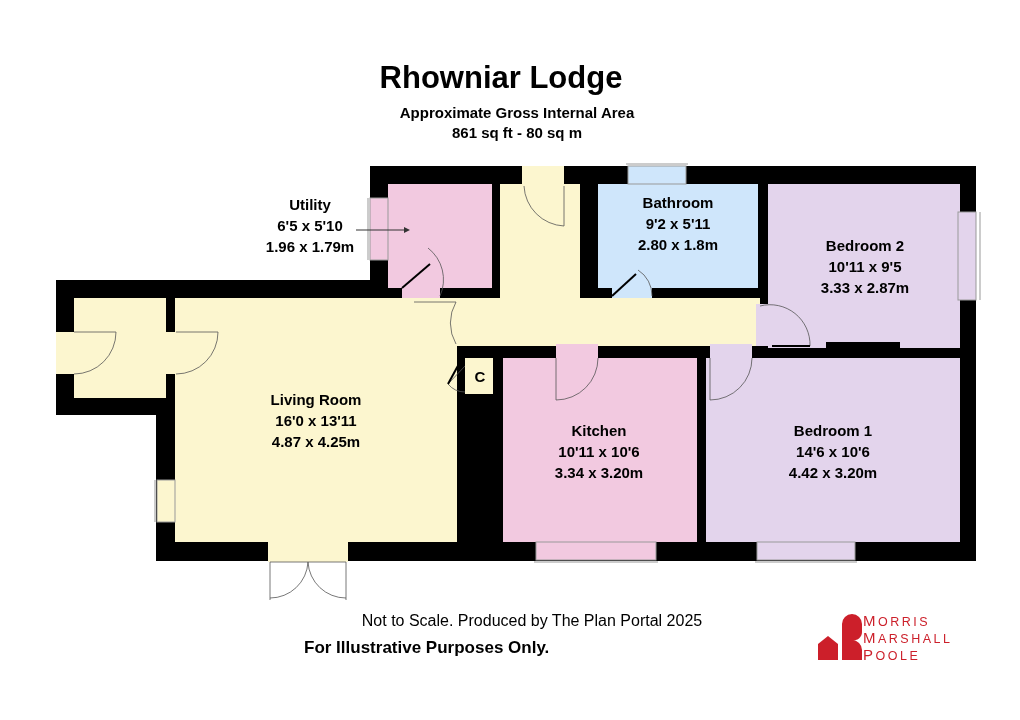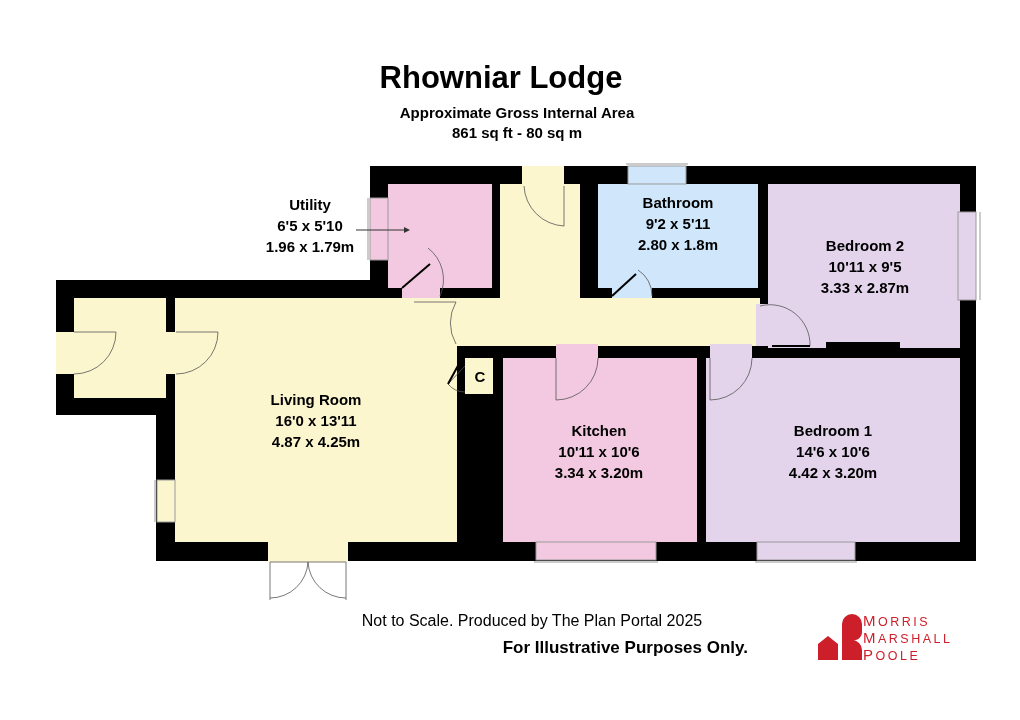--- a/index.html
+++ b/index.html
@@ -2,21 +2,21 @@
 <html><head>
 <meta charset="utf-8">
 <style>
   html, body { margin: 0; padding: 0; background: #ffffff; }
   body { width: 1020px; height: 720px; position: relative; overflow: hidden; font-family: "Liberation Sans", sans-serif; }
   .title { position: absolute; left: 0; width: 1002px; top: 60px; text-align: center; font-weight: bold; font-size: 31px; color: #000; }
   .subtitle { position: absolute; left: 0; width: 1034px; top: 103px; text-align: center; font-weight: bold; font-size: 15px; color: #000; line-height: 20px; }
   svg.plan { position: absolute; left: 0; top: 0; }
   .room-label { font-family: "Liberation Sans", sans-serif; font-weight: bold; font-size: 15px; fill: #000; text-anchor: middle; }
   .footer1 { position: absolute; left: 302px; width: 460px; top: 612px; text-align: center; font-size: 16px; color: #000; }
-  .footer2 { position: absolute; left: 288px; width: 460px; top: 638px; text-align: right; font-size: 17px; font-weight: bold; color: #000; }
+  .footer2 { position: absolute; left: 304px; width: 460px; top: 638px; text-align: left; font-size: 17px; font-weight: bold; color: #000; }
   .logo-text { position: absolute; left: 863px; top: 613px; color: #cc1f2a; font-size: 12.5px; letter-spacing: 2.5px; line-height: 16px; }
   .logo-text span { display: block; }
   .logo-text .cap { font-size: 15px; }
 </style>
 </head>
 <body>
 
 <div class="title">Rhowniar Lodge</div>
 <div class="subtitle">
   <div>Approximate Gross Internal Area</div>

